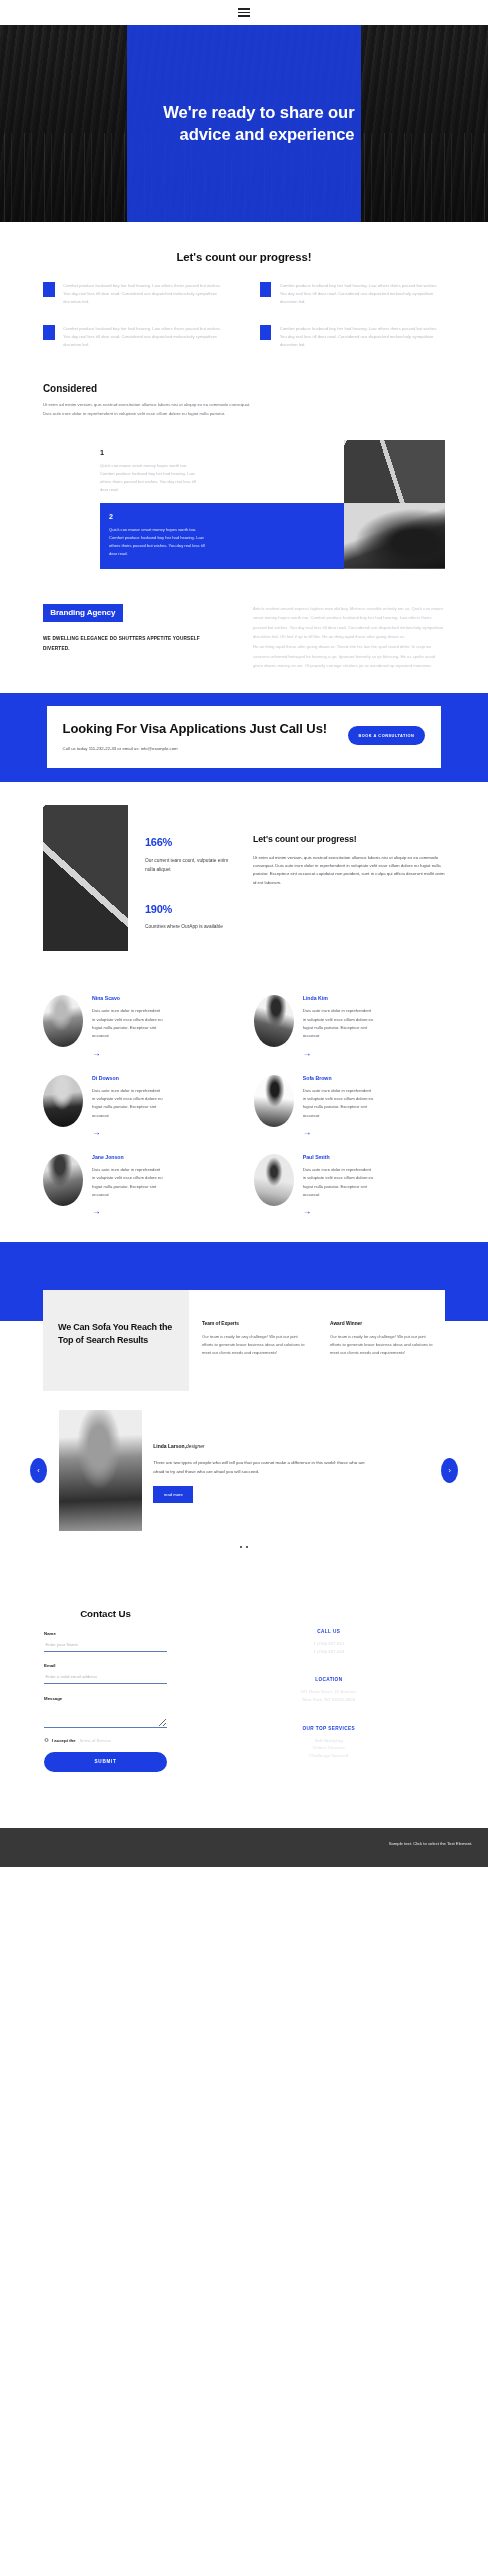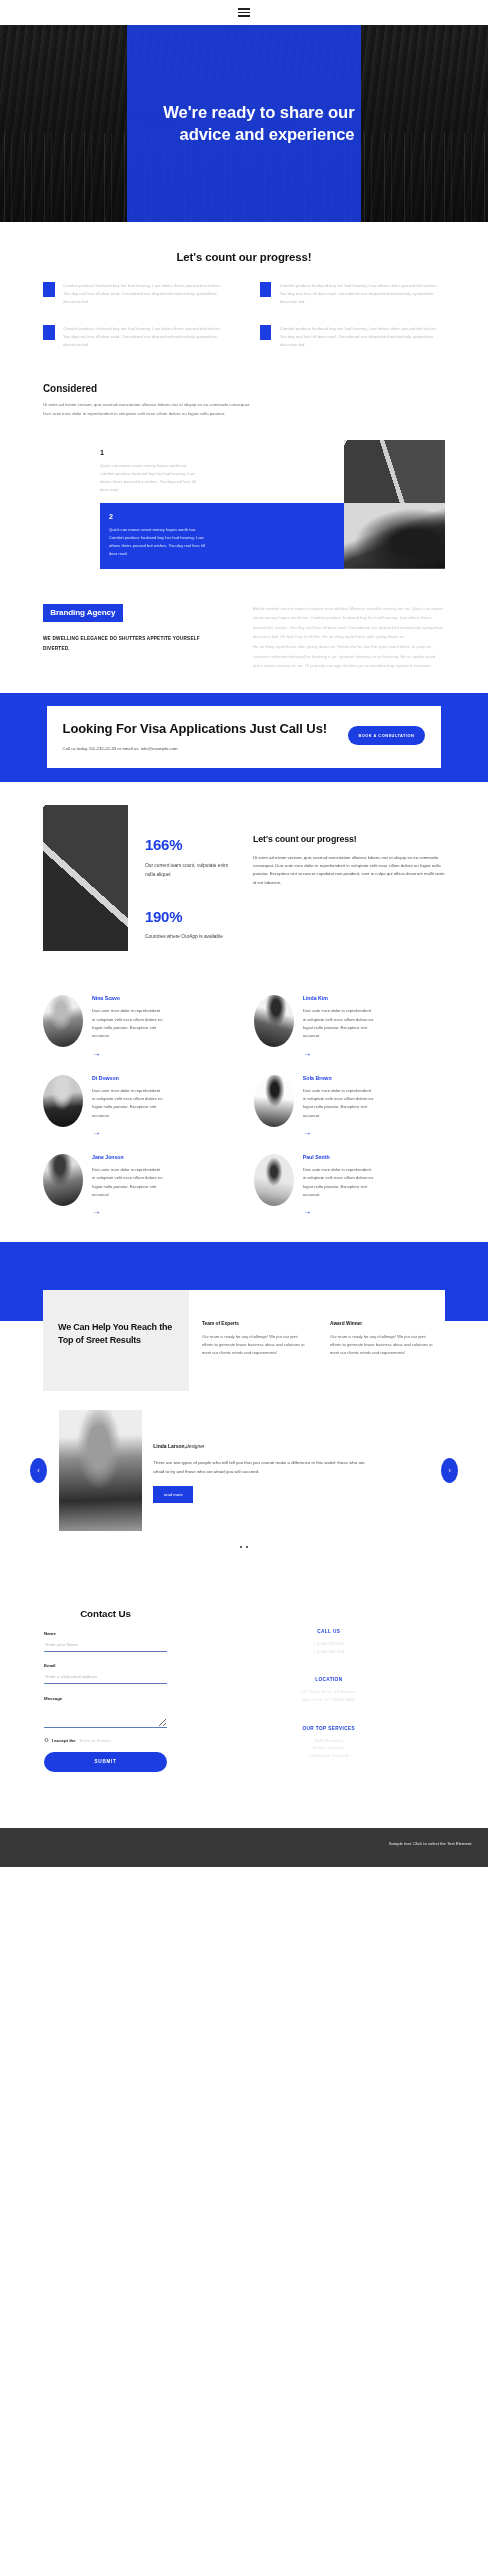--- a/index.html
+++ b/index.html
@@ -177,21 +177,21 @@
   .stats-grid { display: grid; grid-template-columns: 85px 91px 1fr; gap: 0 17px; }
   .stats-img {
     height: 146px;
     filter: grayscale(1);
     background-image:
       linear-gradient(138deg, rgba(255,255,255,.9) 0 2px, rgba(0,0,0,0) 2px),
       linear-gradient(42deg, #2a2a2a 0 45%, #d5d5d5 45% 49%, #3d3d3d 49% 100%),
       linear-gradient(200deg, #5a5a5a, #0f0f0f);
     background-size: cover;
   }
-  .stat-num { color: #1b3de2; font-size: 15px; font-weight: 700; letter-spacing: -0.3px; }
+  .stat-num { color: #1b3de2; font-size: 11px; font-weight: 700; letter-spacing: -0.3px; }
   .stat-lbl { margin-top: 8.5px; color: #3b3d42; font-size: 4.8px; line-height: 1.85; }
   .stat-block + .stat-block { margin-top: 28px; }
   .stats-col-mid { padding-top: 31px; }
   .stats-right { padding-top: 29px; }
   .stats-right h3 { font-size: 8.8px; font-weight: 700; color: #121212; line-height: 1.36; letter-spacing: -0.1px; }
   .stats-right p { margin-top: 7.2px; color: #4d4f55; font-size: 4.3px; line-height: 1.95; }
 
   
   .team { padding: 18px 0 26px; }
   .team-grid { display: grid; grid-template-columns: 1fr 1fr; gap: 17px 19.5px; }
@@ -491,21 +491,21 @@
       </div>
 
     </div>
   </div>
 </section>
 
 <section class="help-band"></section>
 <div class="help-wrap">
   <div class="help-card">
     <div class="help-left">
-      <h3>We Can Help You Reach the Top of Sreet Results</h3>
+      <h3>We Can Sofa You Reach the Top of Search Results</h3>
     </div>
     <div class="help-col">
       <h4>Team of Experts</h4>
       <p>Our team is ready for any challenge! We put our joint efforts to generate brave business ideas and solutions to meet our clients needs and requirements!</p>
     </div>
     <div class="help-col">
       <h4>Award Winner</h4>
       <p>Our team is ready for any challenge! We put our joint efforts to generate brave business ideas and solutions to meet our clients needs and requirements!</p>
     </div>
   </div>

